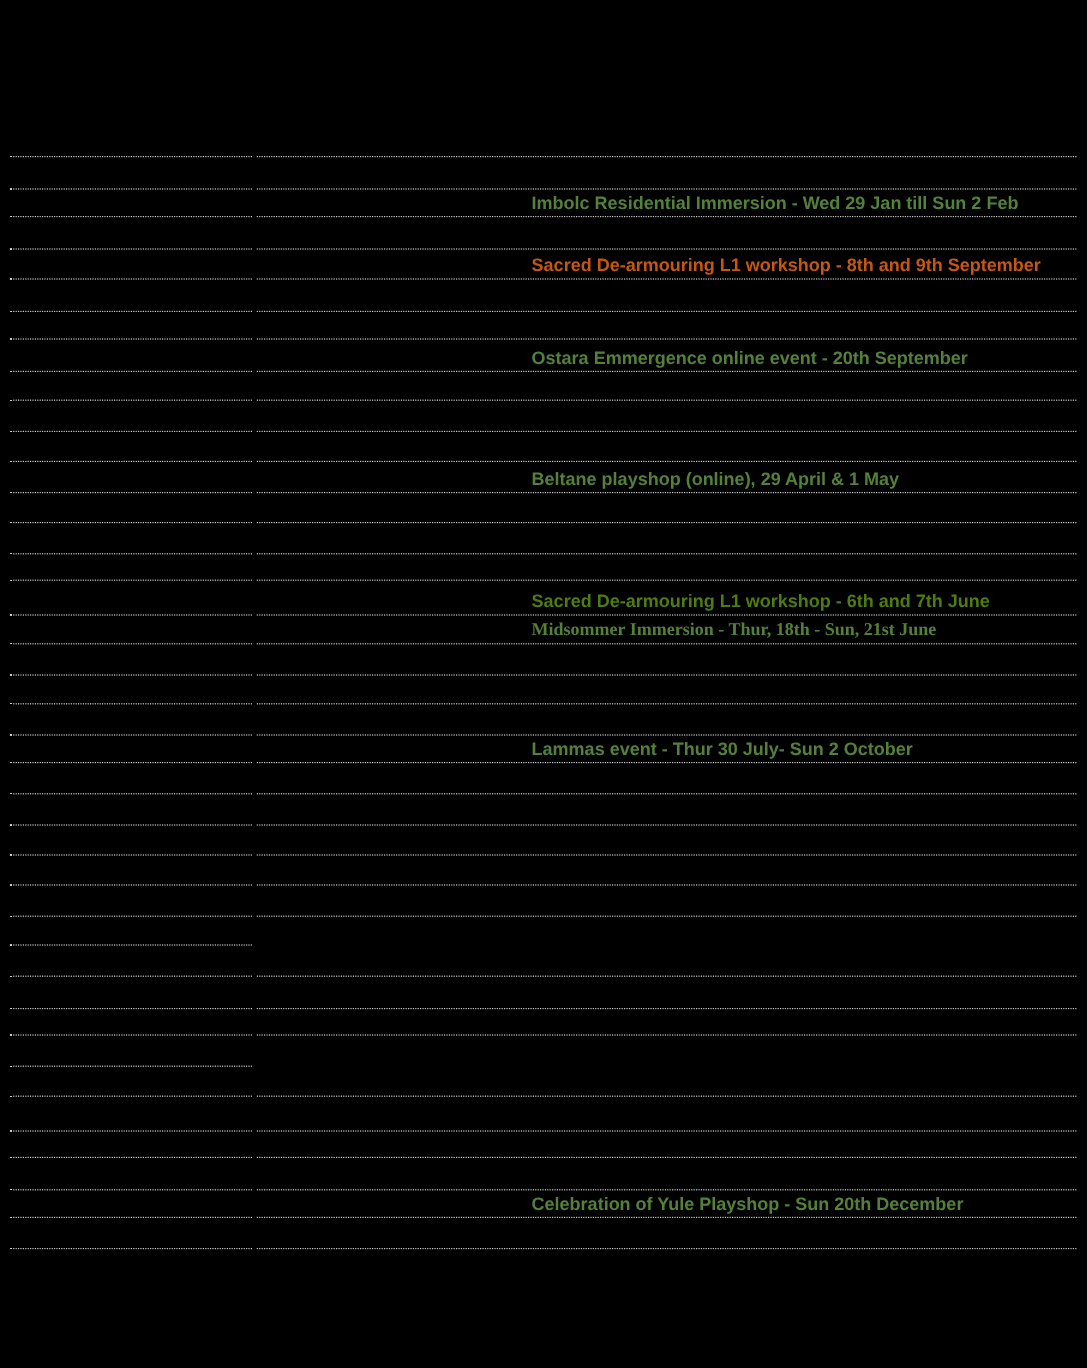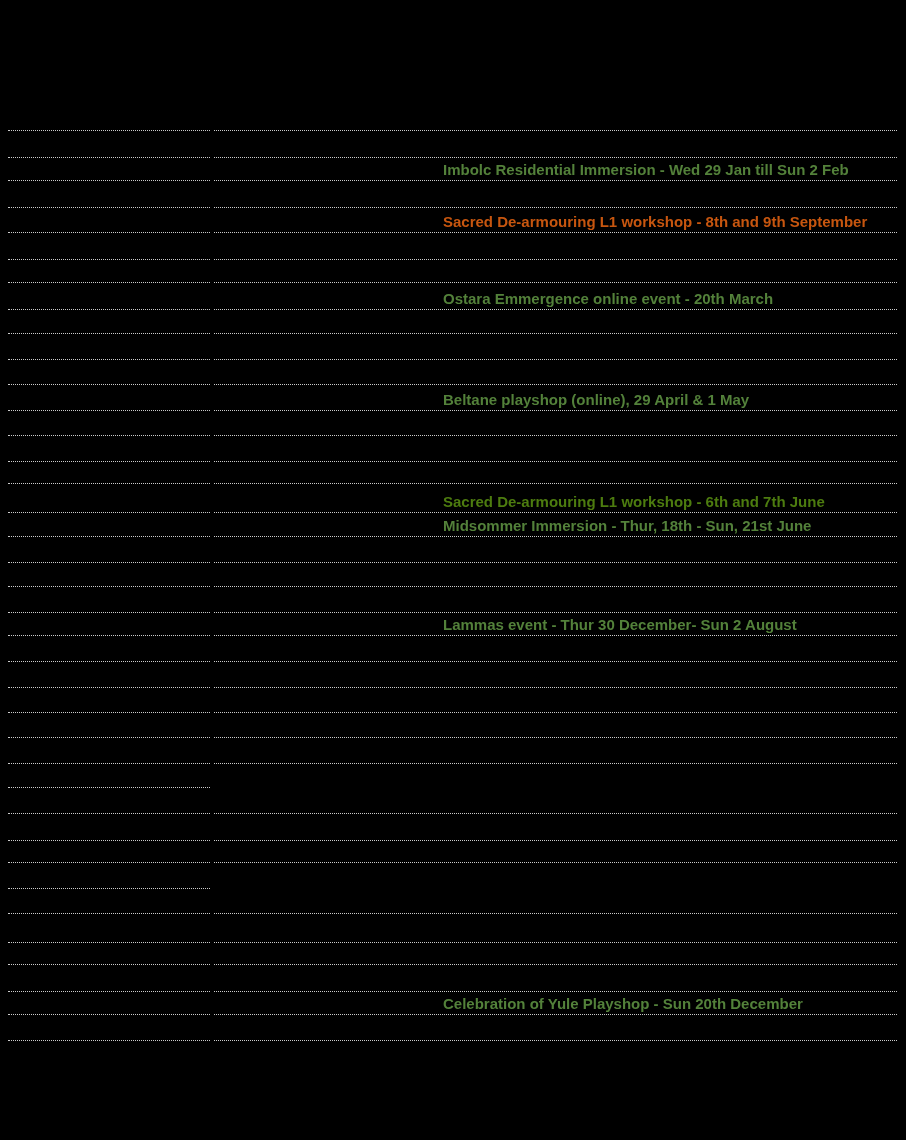--- a/index.html
+++ b/index.html
@@ -94,21 +94,21 @@
         <div class="cell date-cell" style="border-bottom-color: rgb(204, 204, 204);"></div>
         <div class="cell event-cell" style="border-bottom-color: rgb(204, 204, 204);"></div>
       </div>
       <div class="row" style="height: 23px;">
         <div class="cell date-cell" style="border-bottom-color: rgb(204, 204, 204);"></div>
         <div class="cell event-cell" style="border-bottom-color: rgb(204, 204, 204);"></div>
       </div>
       <div class="row" style="height: 27px;">
         <div class="cell date-cell" style="border-bottom-color: rgb(204, 204, 204);"></div>
         <div class="cell event-cell" style="border-bottom-color: rgb(204, 204, 204);">
-          <span class="event-link" style="color: rgb(83, 129, 58);">Ostara Emmergence online event - 20th March</span>
+          <span class="event-link" style="color: rgb(83, 129, 58);">Ostara Emmergence online event - 20th September</span>
         </div>
       </div>
       <div class="row" style="height: 24px;">
         <div class="cell date-cell" style="border-bottom-color: rgb(204, 204, 204);"></div>
         <div class="cell event-cell" style="border-bottom-color: rgb(204, 204, 204);"></div>
       </div>
       <div class="row" style="height: 26px;">
         <div class="cell date-cell" style="border-bottom-color: rgb(204, 204, 204);"></div>
         <div class="cell event-cell" style="border-bottom-color: rgb(204, 204, 204);"></div>
       </div>
@@ -135,40 +135,40 @@
         <div class="cell event-cell" style="border-bottom-color: rgb(204, 204, 204);"></div>
       </div>
       <div class="row" style="height: 29px;">
         <div class="cell date-cell" style="border-bottom-color: rgb(204, 204, 204);"></div>
         <div class="cell event-cell" style="border-bottom-color: rgb(204, 204, 204);">
           <span class="event-link" style="color: #4d7c0f;">Sacred De-armouring L1 workshop - 6th and 7th June</span>
         </div>
       </div>
       <div class="row" style="height: 24px;">
         <div class="cell date-cell" style="border-bottom-color: rgb(204, 204, 204);"></div>
-        <div class="cell event-cell" style="border-bottom-color: rgb(204, 204, 204);">
+        <div class="cell event-cell" style="border-bottom-color: rgb(204, 204, 204); font-family: Liberation Serif, serif;">
           <span class="event-link" style="color: rgb(83, 129, 58);">Midsommer Immersion - Thur, 18th - Sun, 21st June</span>
         </div>
       </div>
       <div class="row" style="height: 26px;">
         <div class="cell date-cell" style="border-bottom-color: rgb(204, 204, 204);"></div>
         <div class="cell event-cell" style="border-bottom-color: rgb(204, 204, 204);"></div>
       </div>
       <div class="row" style="height: 24px;">
         <div class="cell date-cell" style="border-bottom-color: rgb(204, 204, 204);"></div>
         <div class="cell event-cell" style="border-bottom-color: rgb(204, 204, 204);"></div>
       </div>
       <div class="row" style="height: 26px;">
         <div class="cell date-cell" style="border-bottom-color: rgb(204, 204, 204);"></div>
         <div class="cell event-cell" style="border-bottom-color: rgb(204, 204, 204);"></div>
       </div>
       <div class="row" style="height: 23px;">
         <div class="cell date-cell" style="border-bottom-color: rgb(204, 204, 204);"></div>
         <div class="cell event-cell" style="border-bottom-color: rgb(204, 204, 204);">
-          <span class="event-link" style="color: rgb(83, 129, 58);">Lammas event - Thur 30 December- Sun 2 August</span>
+          <span class="event-link" style="color: rgb(83, 129, 58);">Lammas event - Thur 30 July- Sun 2 October</span>
         </div>
       </div>
       <div class="row" style="height: 26px;">
         <div class="cell date-cell" style="border-bottom-color: rgb(204, 204, 204);"></div>
         <div class="cell event-cell" style="border-bottom-color: rgb(204, 204, 204);"></div>
       </div>
       <div class="row" style="height: 26px;">
         <div class="cell date-cell" style="border-bottom-color: rgb(204, 204, 204);"></div>
         <div class="cell event-cell" style="border-bottom-color: rgb(204, 204, 204);"></div>
       </div>

